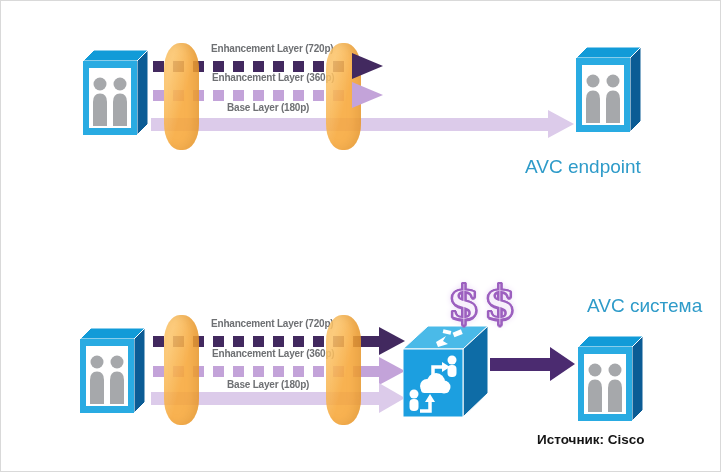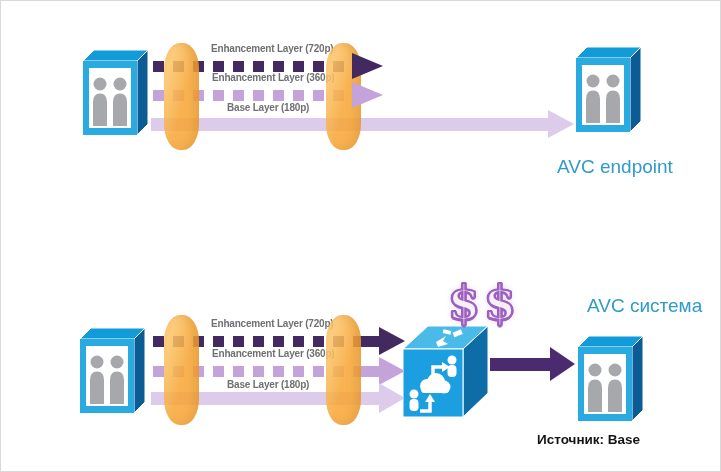--- a/index.html
+++ b/index.html
@@ -83,21 +83,21 @@
   <div class="disc" style="left:325px;top:42px;height:107px"></div>
 
   <div class="tri tri-720" style="left:351px;top:52px;border-width:13px 0 13px 31px"></div>
   <div class="tri tri-360" style="left:351px;top:81px;border-width:13px 0 13px 31px"></div>
   <div class="tri tri-base" style="left:547px;top:109px;border-width:14px 0 14px 26px"></div>
 
   <svg class="abs" style="left:575px;top:45px" width="66" height="88" viewBox="0 0 66 88">
       <use href="#ep-sym"></use>
     </svg>
 
-  <div class="row-title" style="left:556px;top:155px">AVC endpoint</div>
+  <div class="row-title" style="left:524px;top:155px">AVC endpoint</div>
 
   <svg class="abs" style="left:79px;top:326px" width="66" height="88" viewBox="0 0 66 88">
       <use href="#ep-sym"></use>
     </svg>
 
   <div class="dash d720" style="left:152px;top:335px;width:210px"></div>
   <div class="dash d360" style="left:152px;top:365px;width:210px"></div>
   <div class="band" style="left:150px;top:391px;width:228px"></div>
 
   <div class="layer-label" style="left:210px;top:317px">Enhancement Layer (720p)</div>
@@ -148,15 +148,15 @@
 
   <div class="shaft" style="left:489px;top:357px;width:60px;height:13px;background:var(--arrowDark)"></div>
   <div class="tri tri-dark" style="left:549px;top:346px;border-width:17px 0 17px 25px"></div>
 
   <svg class="abs" style="left:577px;top:334px" width="66" height="88" viewBox="0 0 66 88">
       <use href="#ep-sym"></use>
     </svg>
 
   <div class="row-title" style="left:586px;top:294px">AVC система</div>
 
-  <div class="source" style="left:536px;top:431px">Источник: Base</div>
+  <div class="source" style="left:536px;top:431px">Источник: Cisco</div>
 
 </div>
 
 </body></html>

